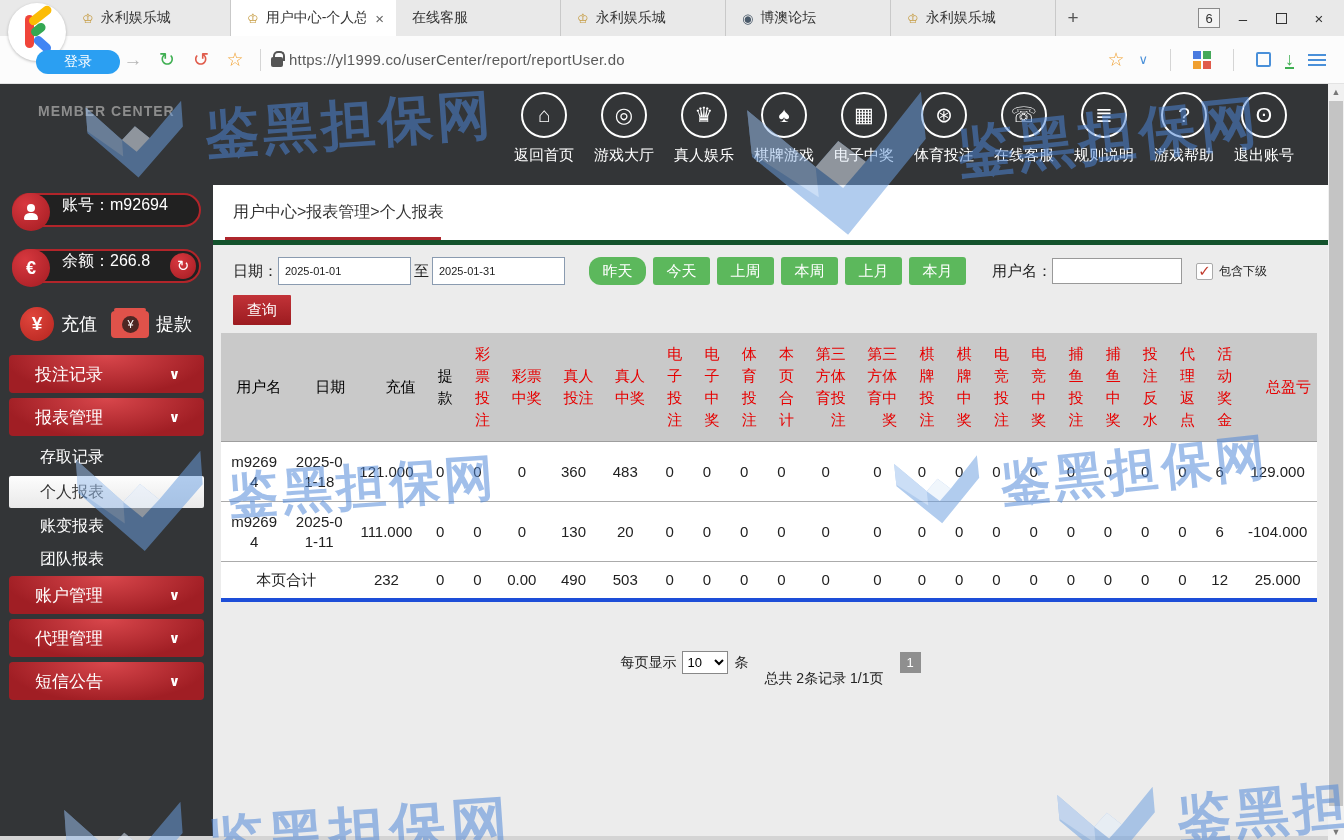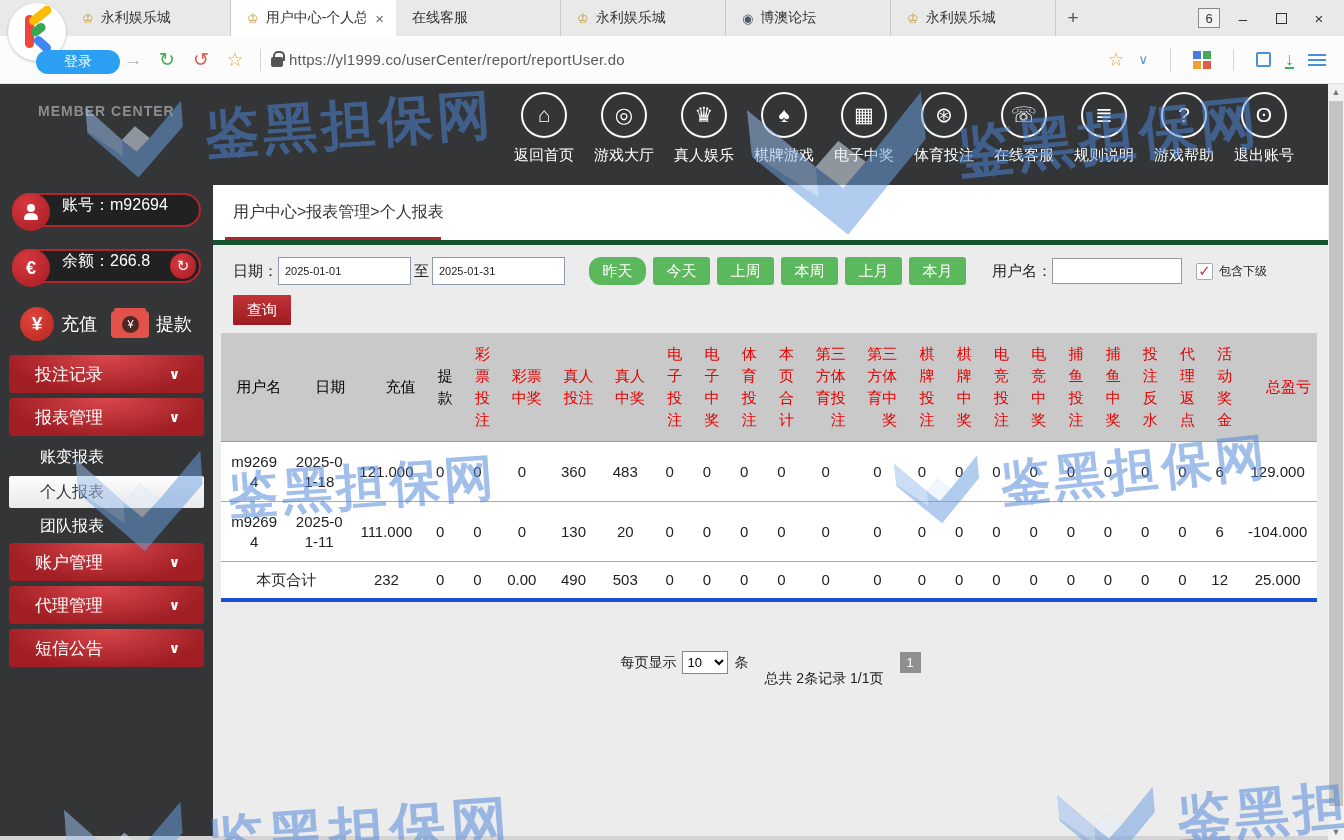--- a/index.html
+++ b/index.html
@@ -305,22 +305,23 @@
       <span id="recharge-ic">¥</span>
       <span class="cash-label">充值</span>
       <span id="wallet-ic">
           <span class="yen">¥</span>
         </span>
       <span class="cash-label">提款</span>
     </div>
     <div id="side-menu">
         <div class="menu-btn">投注记录<span class="chev">∨</span></div>
         <div class="menu-btn">报表管理<span class="chev">∨</span></div>
+        <div class="submenu-item">存取记录</div>
+        <div class="submenu-item active">个人报表</div>
         <div class="submenu-item">账变报表</div>
-        <div class="submenu-item active">个人报表</div>
         <div class="submenu-item">团队报表</div>
         <div class="menu-btn">账户管理<span class="chev">∨</span></div>
         <div class="menu-btn">代理管理<span class="chev">∨</span></div>
         <div class="menu-btn">短信公告<span class="chev">∨</span></div>
       </div>
   </div>
 
   <div id="content">
     <div id="breadcrumb-bar">
       <span id="breadcrumb">用户中心&gt;报表管理&gt;个人报表</span>

